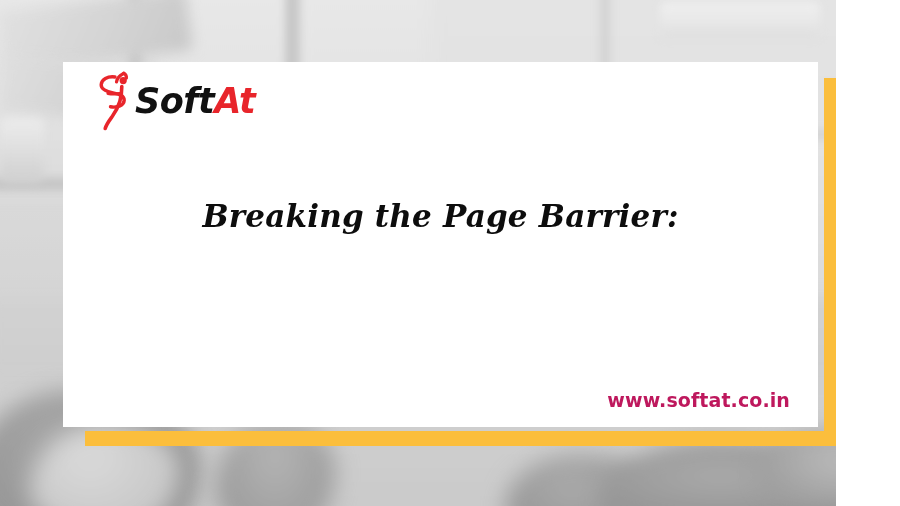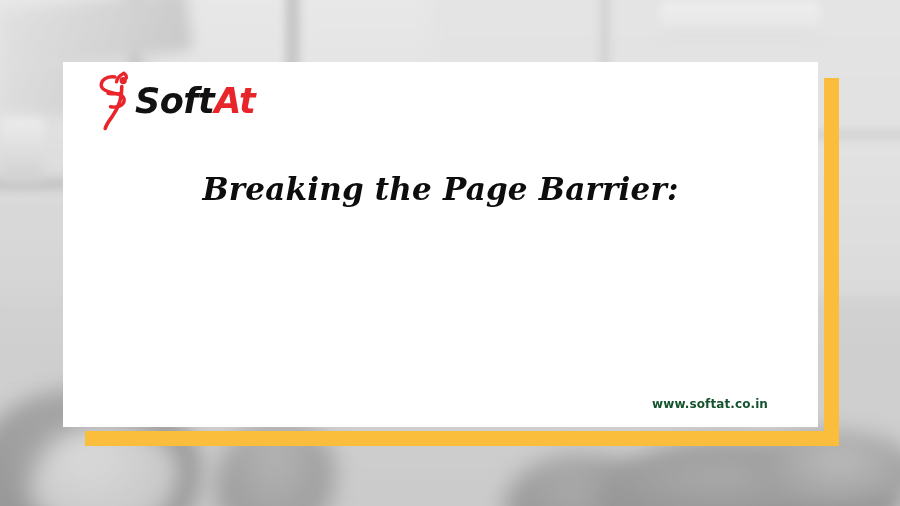--- a/index.html
+++ b/index.html
@@ -6,21 +6,21 @@
     margin: 0;
     padding: 0;
     background: #ffffff;
   }
   body {
     font-family: "Liberation Sans", sans-serif;
   }
 
   #banner {
     position: relative;
-    width: 900px;
+    width: 836px;
     height: 506px;
     overflow: hidden;
     background: #cfcfcf;
   }
 
   
   .bg {
     position: absolute;
     inset: 0;
     overflow: hidden;
@@ -191,29 +191,29 @@
     text-align: center;
     font-family: "DejaVu Serif", "Liberation Serif", serif;
     font-weight: bold;
     font-style: italic;
     font-size: 31px;
     line-height: 44px;
     color: #0d0d0d;
     letter-spacing: 0.2px;
     padding: 0 36px;
   }
-  .title-line { display: block; white-space: nowrap; }
+  .title-line { display: block; white-space: nowrap; margin-top: 27px; }
 
   .url {
     position: absolute;
-    right: 50px; bottom: 16px;
+    right: 28px; bottom: 16px;
     font-family: "DejaVu Sans", sans-serif;
     font-weight: bold;
-    font-size: 12px;
-    color: #14532d;
+    font-size: 19px;
+    color: #be185d;
     letter-spacing: 0.1px;
   }
 </style>
 </head>
 <body>
 
 <div id="banner">
 
   <div class="bg">
     <div class="bg-base"></div>

